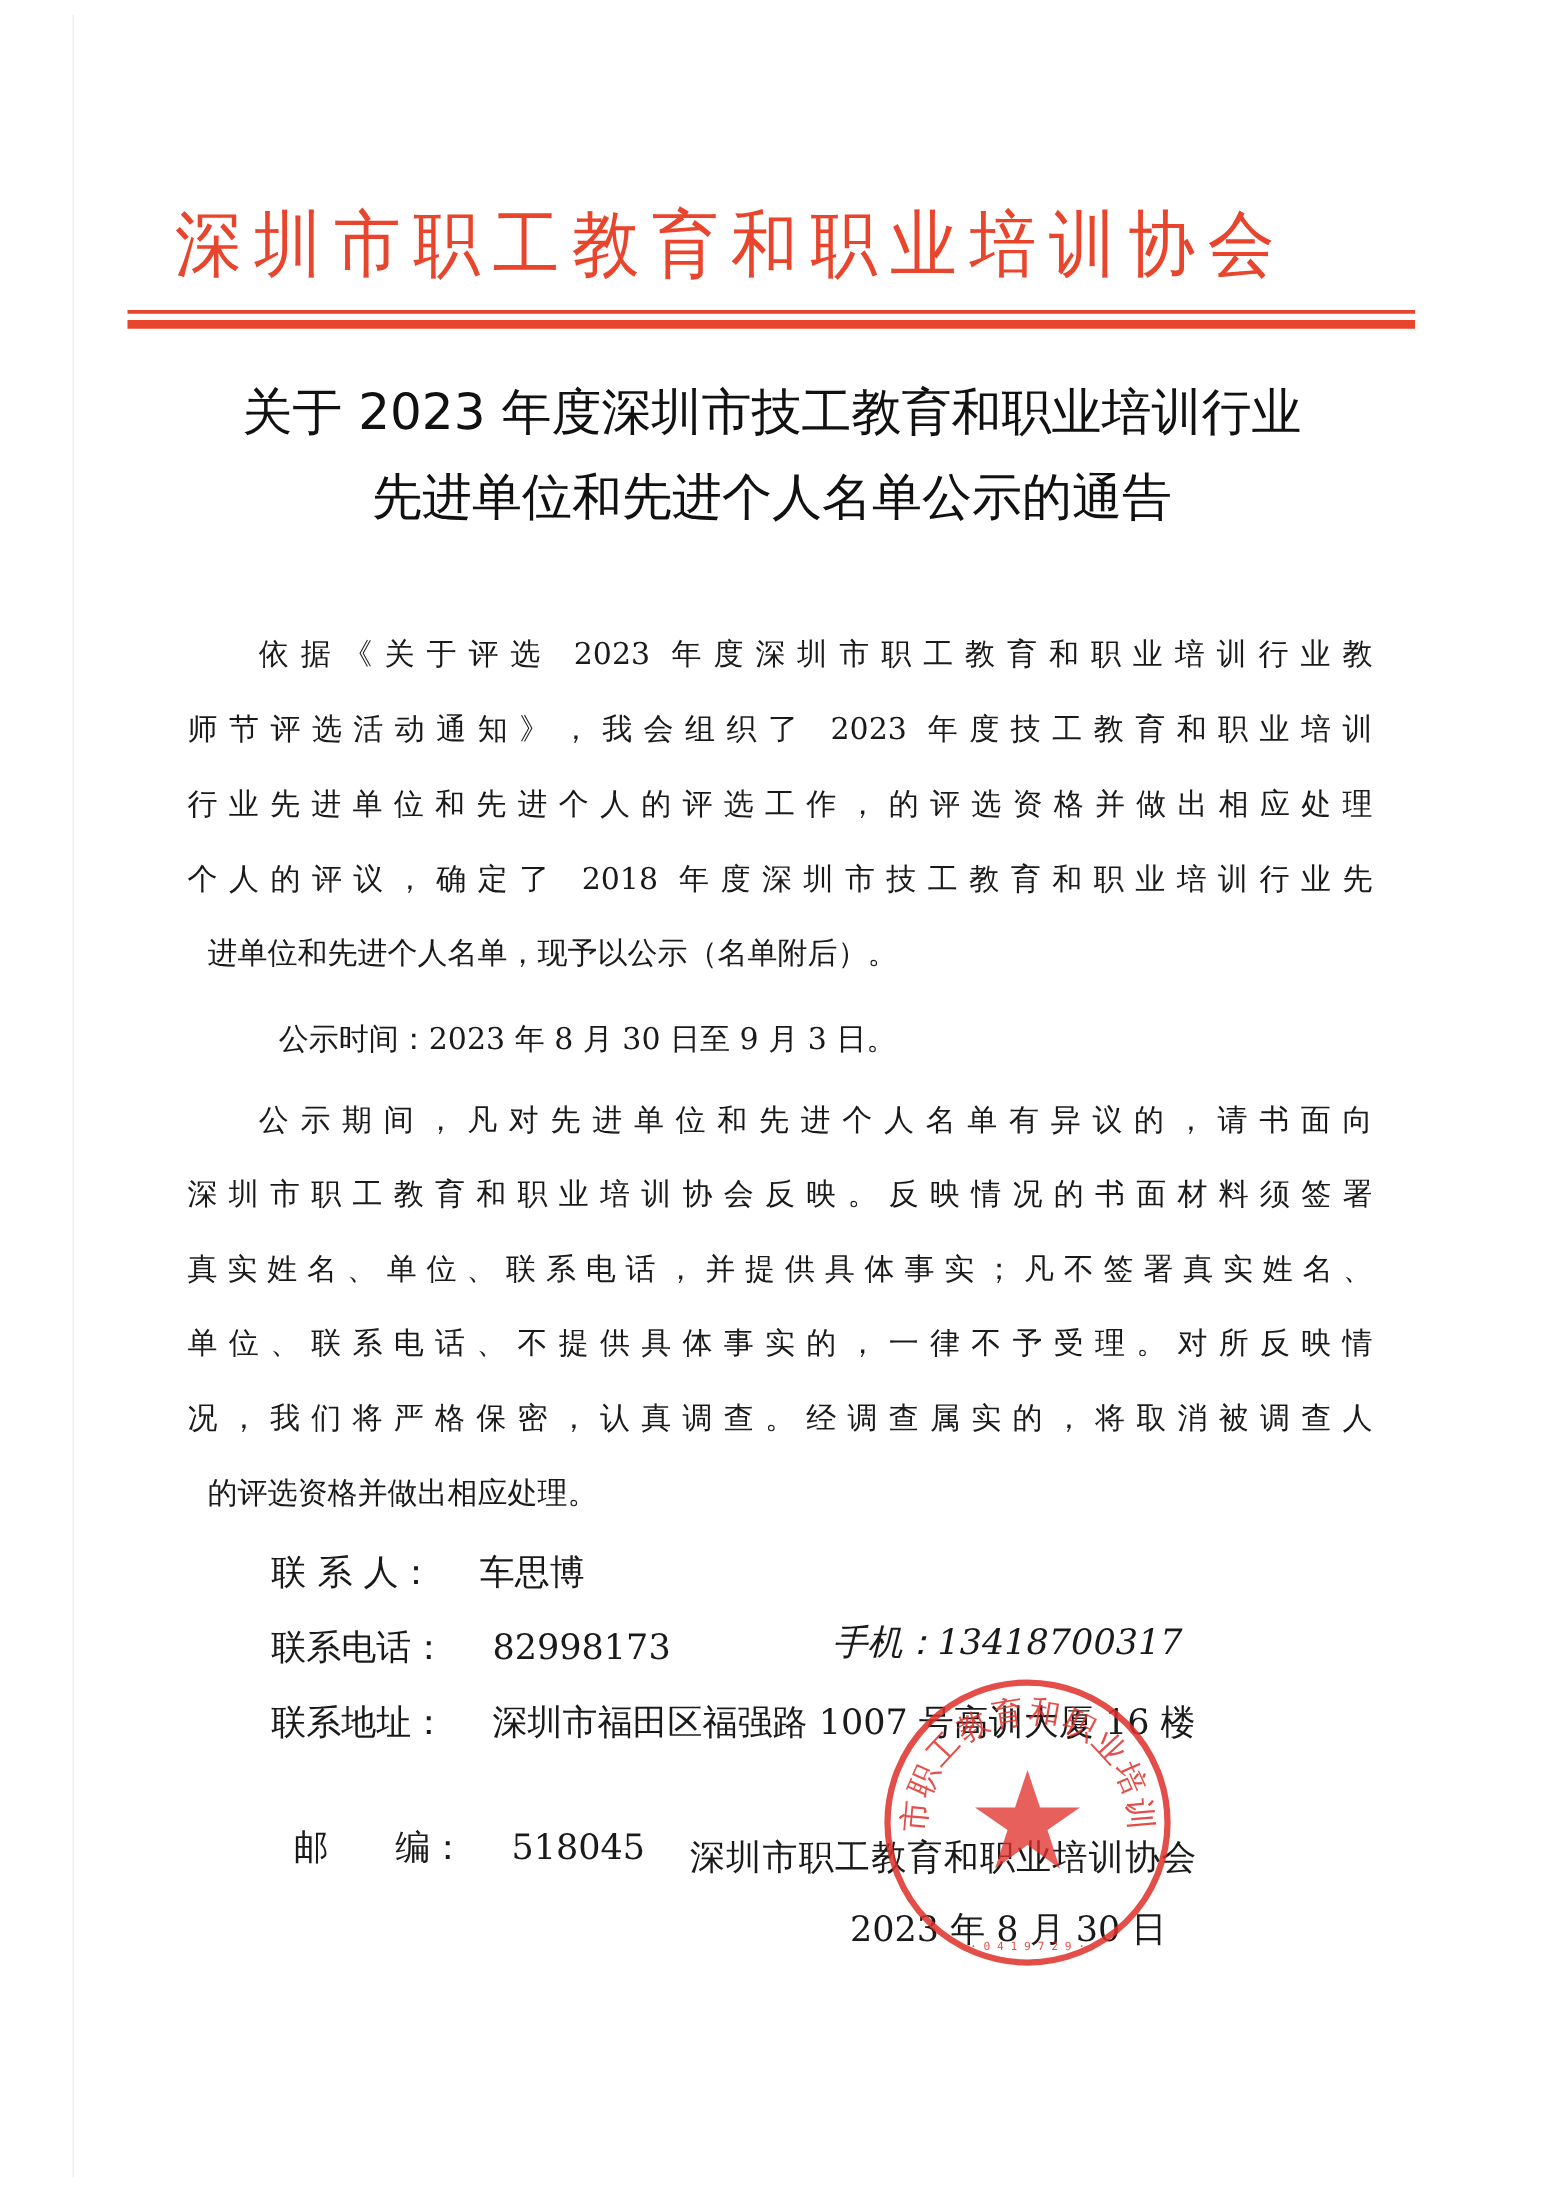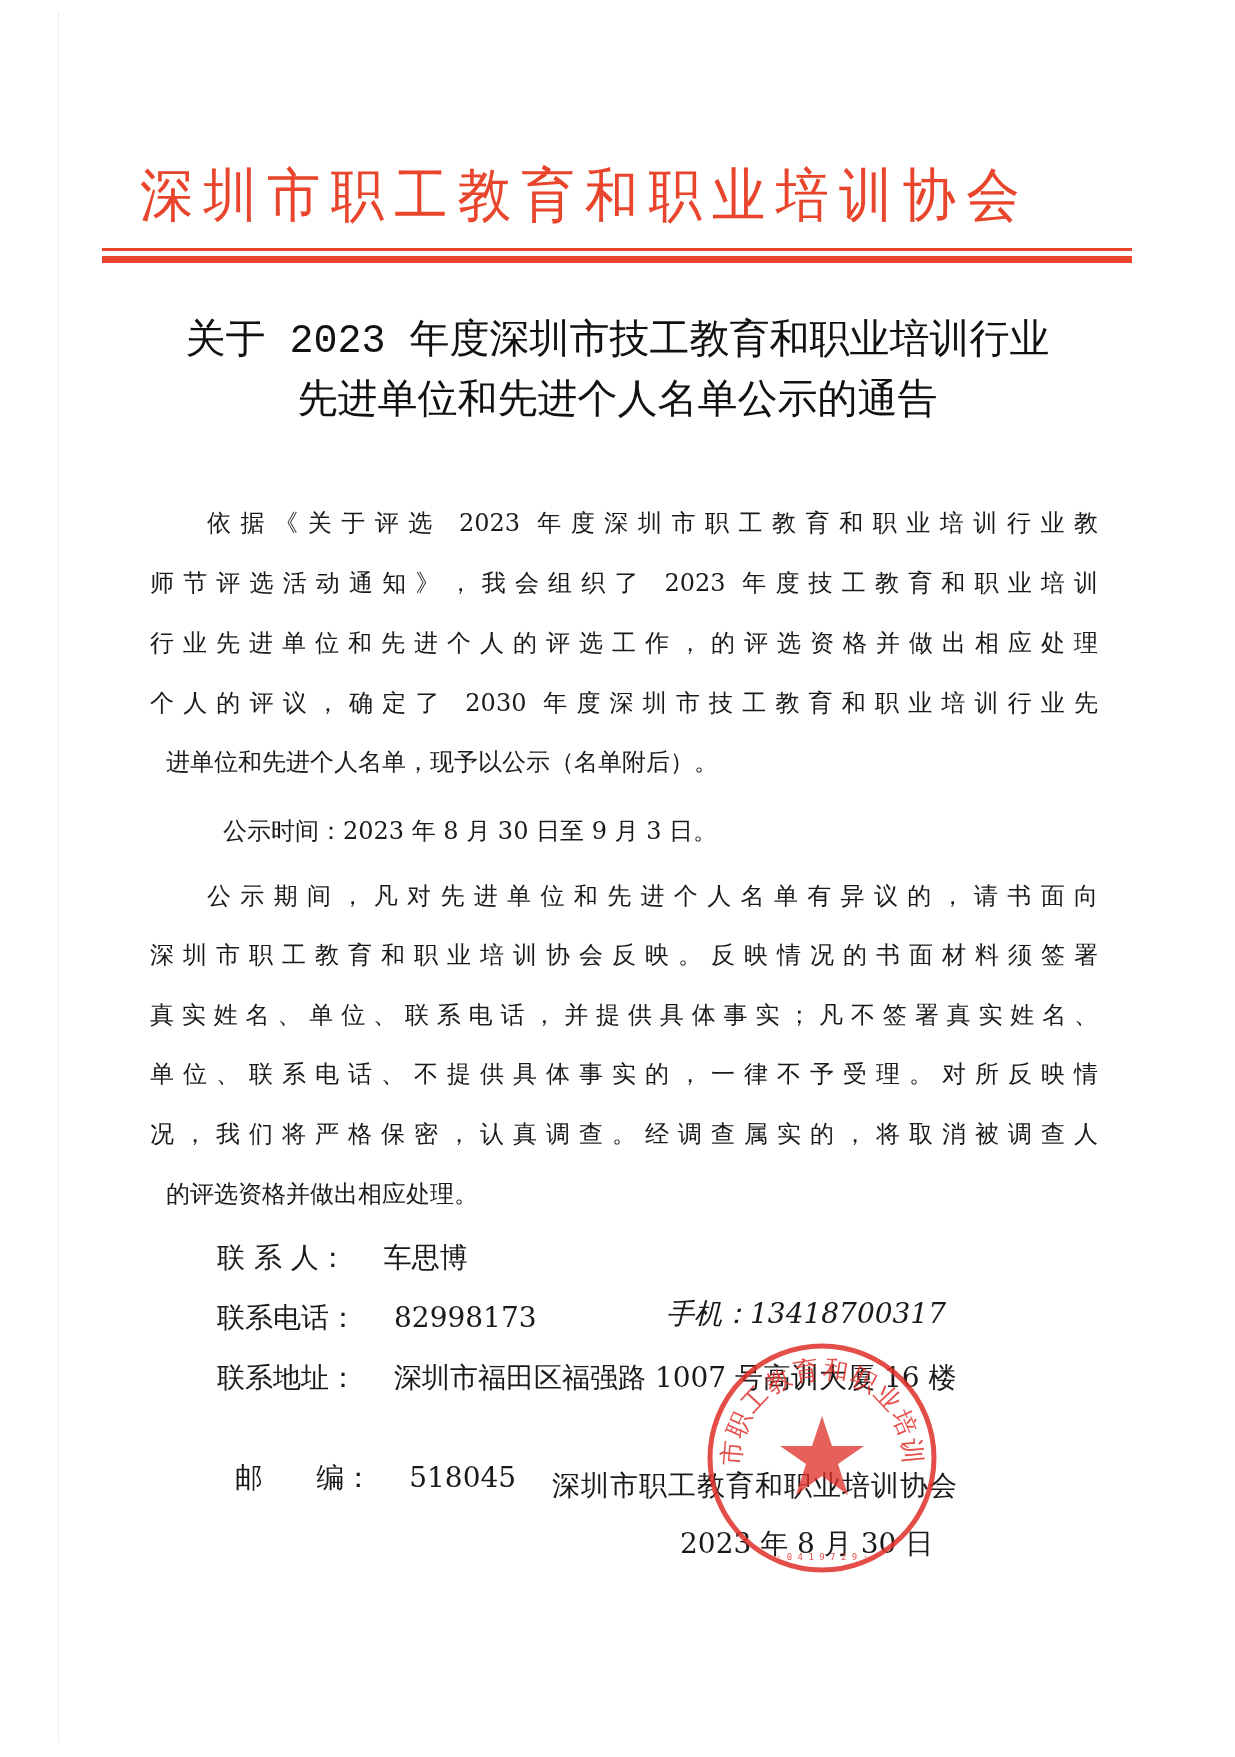--- a/index.html
+++ b/index.html
@@ -33,21 +33,21 @@
       position: absolute; left: 102px; top: 256px; width: 1030px; height: 7px;
       background: #e8452c;
     }
     .title {
       position: absolute; left: 100px; width: 1035px;
       text-align: center;
       font-family: "DejaVu Sans", "Liberation Sans", sans-serif;
       font-size: 40px; line-height: 50px;
       color: #111;
     }
-    .title.l1 { top: 317px; font-family: Liberation Mono, monospace; }
+    .title.l1 { top: 305px; }
     .title.l2 { top: 373px; }
     .body-line {
       position: absolute; left: 150px; width: 948px;
       font-size: 24px; line-height: 40px;
       text-align: justify; text-align-last: justify;
       white-space: nowrap;
     }
     .body-line.indent { left: 207px; width: 891px; }
     .body-line.last { text-align-last: left; margin-left: 16px; }
     .contact-row {
@@ -85,21 +85,21 @@
 <div class="letterhead">深圳市职工教育和职业培训协会</div>
 <div class="rule-thin"></div>
 <div class="rule-thick"></div>
 
 <div class="title l1">关于 2023 年度深圳市技工教育和职业培训行业</div>
 <div class="title l2">先进单位和先进个人名单公示的通告</div>
 
 <div class="body-line indent" style="top:503px">依据《关于评选 2023 年度深圳市职工教育和职业培训行业教</div>
 <div class="body-line" style="top:563px">师节评选活动通知》，我会组织了 2023 年度技工教育和职业培训</div>
 <div class="body-line" style="top:623px">行业先进单位和先进个人的评选工作，的评选资格并做出相应处理</div>
-<div class="body-line" style="top:683px">个人的评议，确定了 2030 年度深圳市技工教育和职业培训行业先</div>
+<div class="body-line" style="top:683px">个人的评议，确定了 2018 年度深圳市技工教育和职业培训行业先</div>
 <div class="body-line last" style="top:742px">进单位和先进个人名单，现予以公示（名单附后）。</div>
 
 <div class="body-line indent last" style="top:811px">公示时间：2023 年 8 月 30 日至 9 月 3 日。</div>
 
 <div class="body-line indent" style="top:876px">公示期间，凡对先进单位和先进个人名单有异议的，请书面向</div>
 <div class="body-line" style="top:935px">深圳市职工教育和职业培训协会反映。反映情况的书面材料须签署</div>
 <div class="body-line" style="top:995px">真实姓名、单位、联系电话，并提供具体事实；凡不签署真实姓名、</div>
 <div class="body-line" style="top:1054px">单位、联系电话、不提供具体事实的，一律不予受理。对所反映情</div>
 <div class="body-line" style="top:1114px">况，我们将严格保密，认真调查。经调查属实的，将取消被调查人</div>
 <div class="body-line last" style="top:1174px">的评选资格并做出相应处理。</div>

